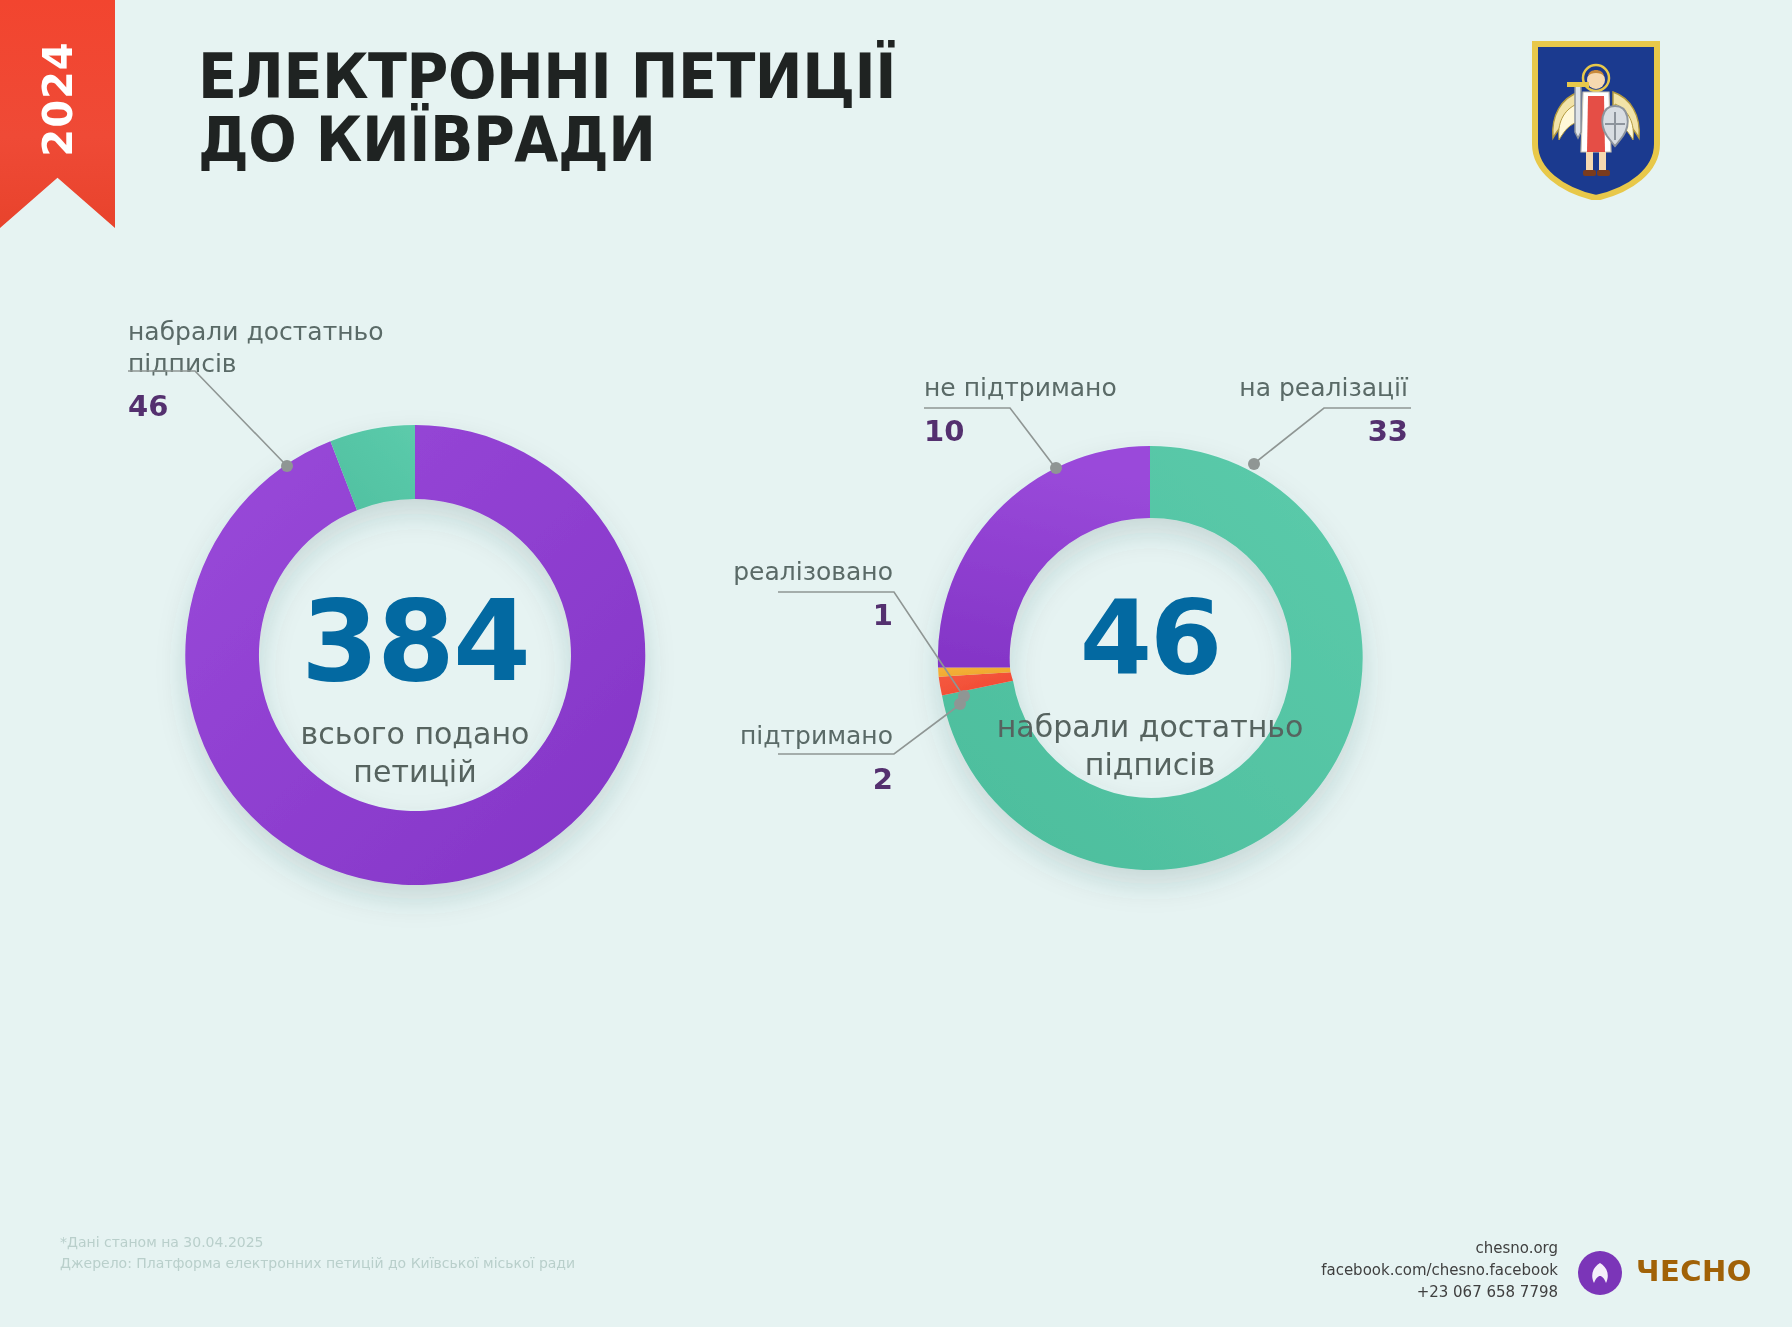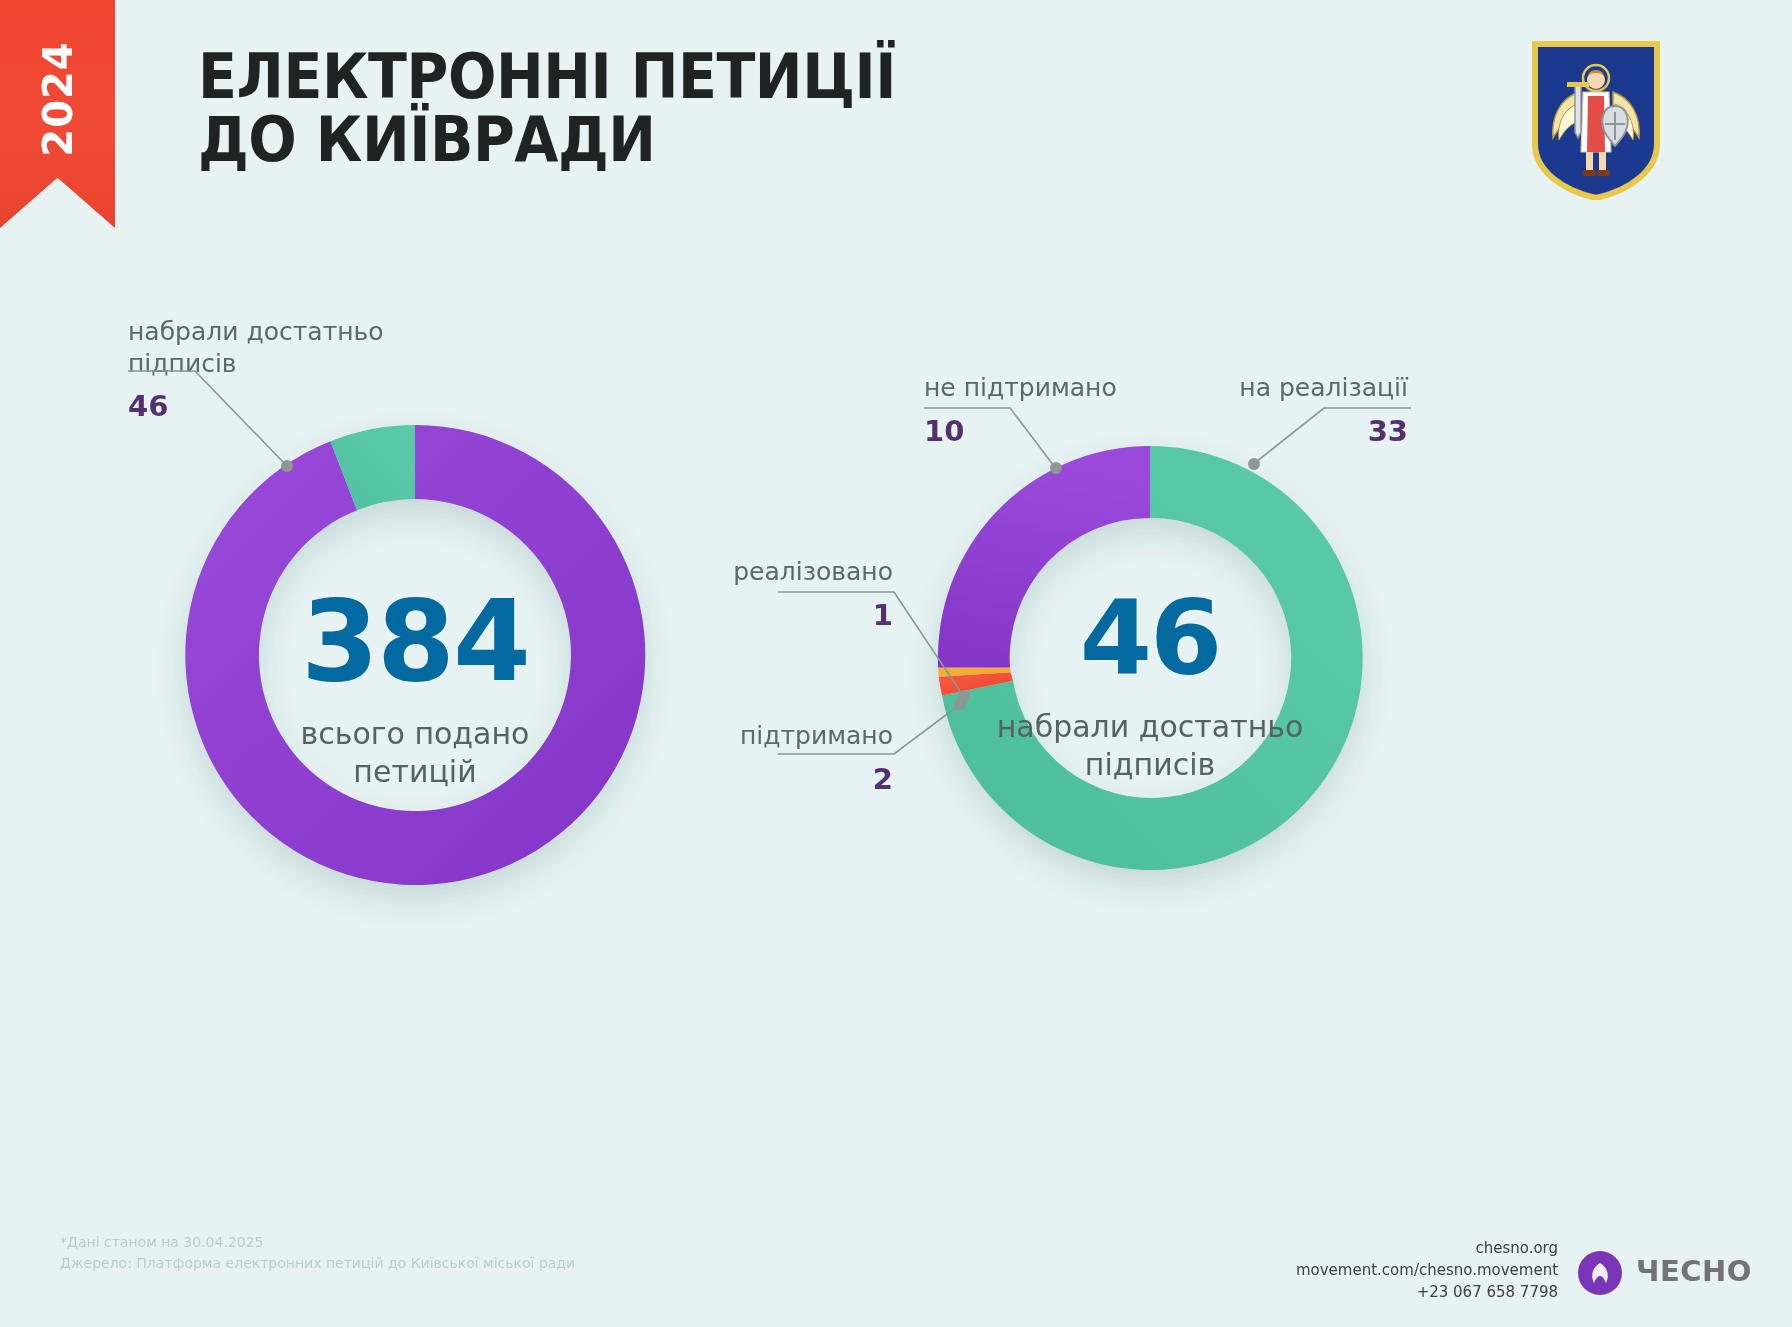--- a/index.html
+++ b/index.html
@@ -117,21 +117,21 @@
   .brand-lines {
     text-align:right;
     color:#404040;
     font-family:"DejaVu Sans", sans-serif;
     font-size:15px;
     line-height:1.45;
   }
   .brand-lines div { white-space:nowrap; }
   .chesno-logo { display:flex; align-items:center; gap:8px; }
   .chesno-word {
-    color:#737373;
+    color:#a16207;
     font-family:"DejaVu Sans", sans-serif;
     font-weight:bold;
     font-size:29px;
     letter-spacing:0.5px;
   }
 </style>
 </head>
 <body>
 
 <div class="ribbon">
@@ -293,21 +293,21 @@
 </svg>
 
 <div class="footnote">
   <div>*Дані станом на 30.04.2025</div>
   <div>Джерело: Платформа електронних петицій до Київської міської ради</div>
 </div>
 
 <div class="brandblock">
   <div class="brand-lines">
     <div>chesno.org</div>
-    <div>movement.com/chesno.movement</div>
+    <div>facebook.com/chesno.facebook</div>
     <div>+23 067 658 7798</div>
   </div>
   <div class="chesno-logo">
     <svg width="56" height="56" viewBox="0 0 56 56">
       <circle cx="28" cy="30" r="22" fill="#7b35b8"></circle>
       <path d="M28 8 C24 12 23 16 24 19 C26 16 30 16 32 19 C33 16 32 12 28 8 Z" fill="#7b35b8"></path>
       <path d="M28 20 C21 24 18 32 22 40 C24 35 26 33 28 33 C30 33 32 35 34 40 C38 32 35 24 28 20 Z" fill="#ffffff" opacity="0.92"></path>
     </svg>
     <span class="chesno-word">ЧЕСНО</span>
   </div>

